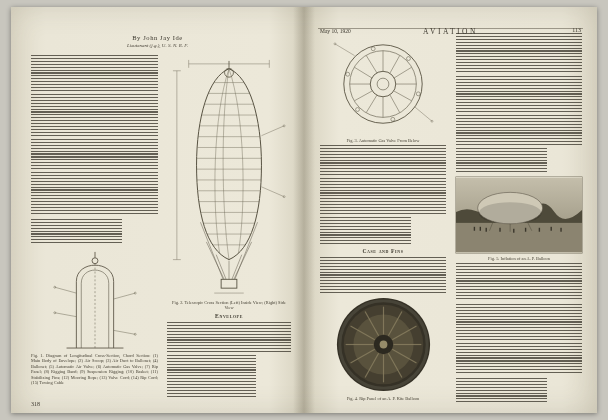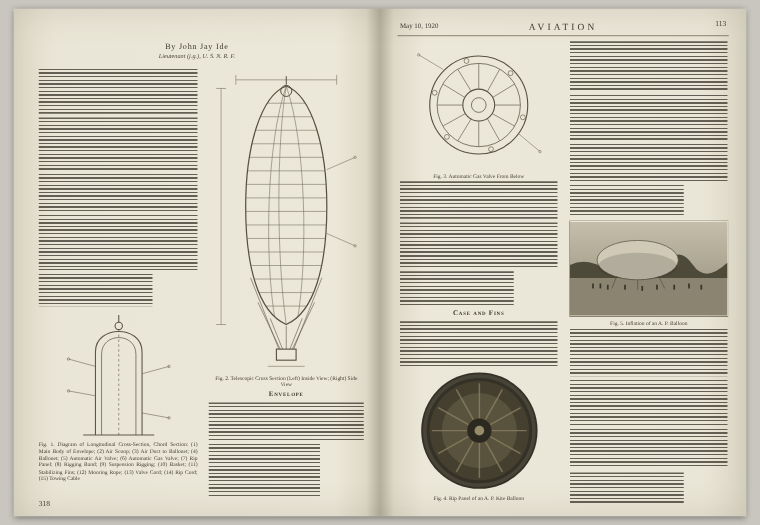--- a/index.html
+++ b/index.html
@@ -23,21 +23,21 @@
 
   
   .art-title { position:absolute; left:0; top:12px; width:100%; text-align:center;
     font-size:11px; font-weight:600; letter-spacing:.3px; color:#36322a; }
   .art-byline { position:absolute; left:0; top:27px; width:100%; text-align:center;
     font-size:6.5px; letter-spacing:.6px; color:#3c382e; }
   .art-byline2 { position:absolute; left:0; top:36px; width:100%; text-align:center;
     font-size:5px; font-style:italic; color:#4a453a; }
 
   
-  .runhead { position:absolute; left:0; top:10px; width:100%; height:10px; color:#3c382e; }
+  .runhead { position:absolute; left:0; top:20px; width:100%; height:10px; color:#3c382e; }
   .runhead .date  { position:absolute; left:16px; top:1px; font-size:5.5px; }
   .runhead .pub   { position:absolute; left:0; top:0; width:100%; text-align:center;
     font-size:7.5px; letter-spacing:2.5px; }
   .runhead .folio { position:absolute; right:16px; top:0; font-size:6px; }
   .headrule { position:absolute; left:14px; right:14px; top:21px; height:1px;
     background:rgba(62,56,42,.45); }
 
   
   .col { position:absolute; }
   .colL-left  { left:20px;  top:48px; width:127px; }

